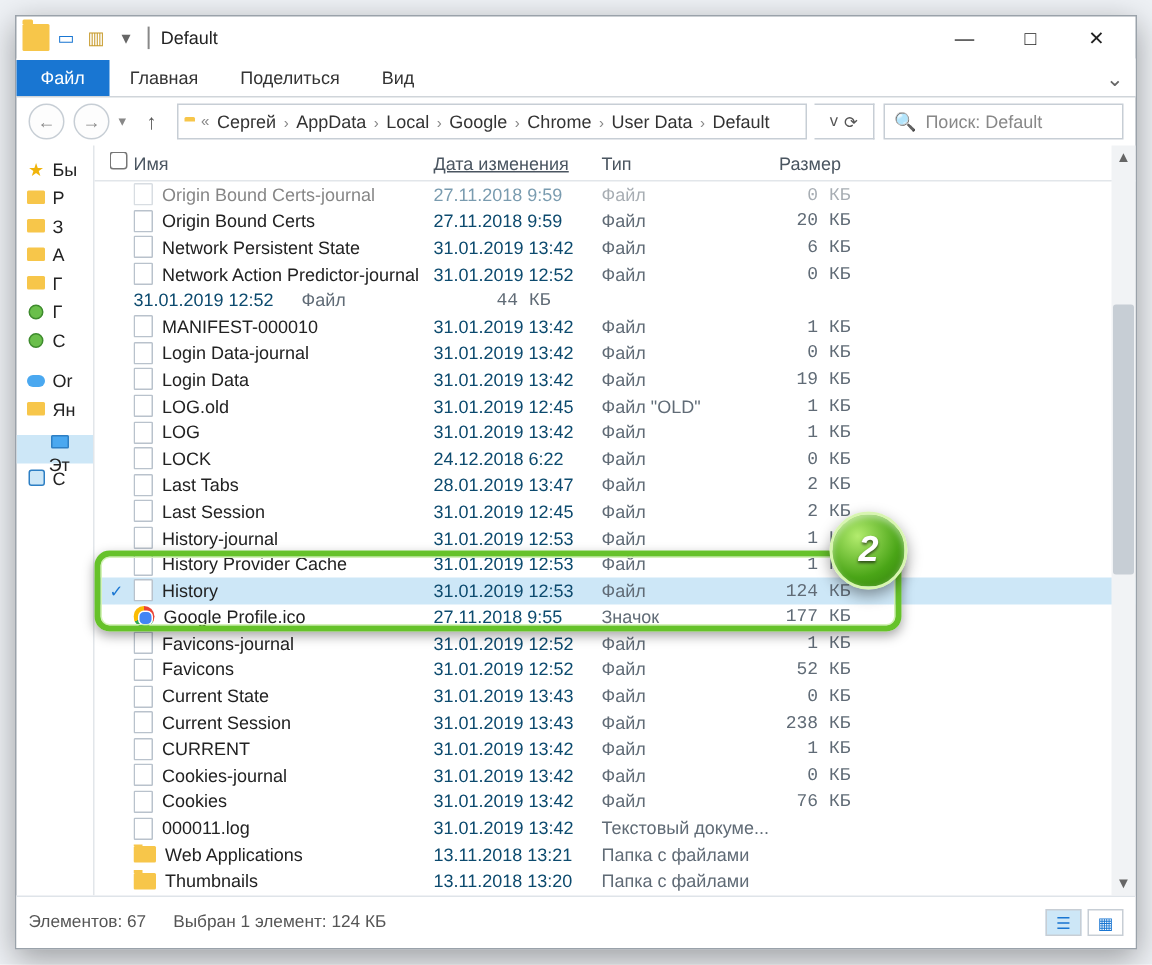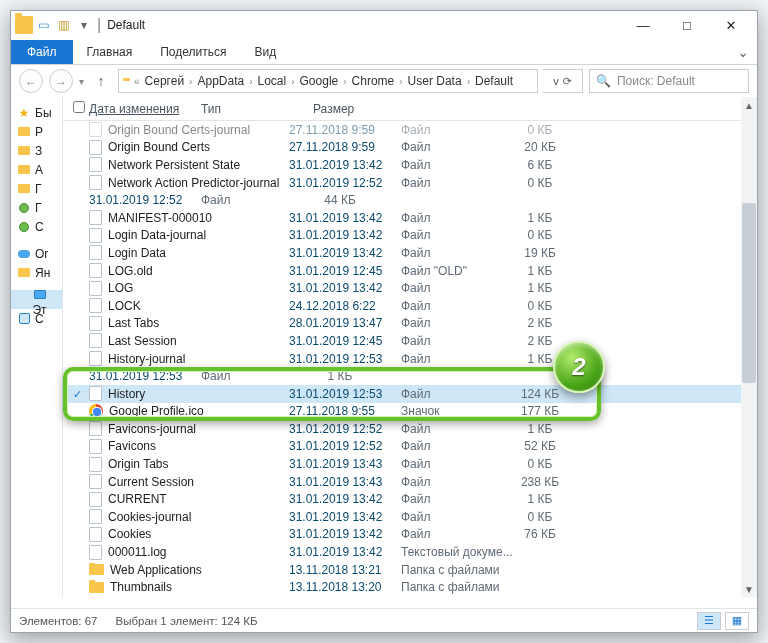--- a/index.html
+++ b/index.html
@@ -41,44 +41,44 @@
   .cloud { width:12px; height:8px; background:#4aa8f0; border-radius:4px; display:inline-block; }
   .monitor { width:12px;height:9px;background:#4aa8f0; display:inline-block; border-radius:1px; border:1px solid #2d7fc4;}
   .side-active { background:#cde7f7;flex-direction:column; }
   .netico { width:11px;height:11px; border:1px solid #2d7fc4; border-radius:2px; display:inline-block; background:#cde7f7; }
   .content { flex:1; display:flex; flex-direction:column; position:relative; }
   .cols { display:flex; height:24px; border-bottom:1px solid #e2e6ea; align-items:center; font-size:12px; color:#4a5560; padding-left:10px; }
   .cols .chk { width:16px; }
   .cols .c1 { width:200px; }
   .cols .c2 { width:112px;text-decoration:underline; }
   .cols .c3 { width:112px; }
-  .cols .c4 { width:72px; text-align:left; padding-right:18px; }
+  .cols .c4 { width:72px; text-align:center; padding-right:18px; }
   .list { flex:1; overflow:hidden; font-size:12px; color:#222; position:relative; }
   .row { display:flex; align-items:center; height:17.6px; padding-left:10px; }
   .row .chk { width:16px; }
   .row .c1 { width:200px; display:flex; align-items:center; gap:6px; overflow:hidden; white-space:nowrap; }
   .row .c2 { width:112px; color:#0c4a6e; }
   .row .c3 { width:112px; color:#606b76; white-space:nowrap; overflow:hidden; text-overflow:ellipsis; }
-  .row .c4 { width:72px; text-align:center; color:#606b76; padding-right:18px; }
+  .row .c4 { width:72px; text-align:right; color:#606b76; padding-right:18px;font-family:Liberation Mono, monospace; }
   .file-ico { width:13px; height:15px; border:1px solid #b9c2cc; background:#fff; border-radius:1px; position:relative; flex-shrink:0; }
   .file-ico:before { content:""; position:absolute; right:-1px; top:-1px; border-top:5px solid #fff0; border-left:5px solid #fff0; }
   .folder-ico { width:15px; height:11px; background:#f7c64a; border-radius:1px; flex-shrink:0; position:relative; }
   .folder-ico:before { content:""; position:absolute; left:0; top:-3px; width:6px; height:3px; background:#f7c64a; border-radius:1px 1px 0 0;}
   .chrome-ico { width:14px;height:14px;border-radius:7px;background:conic-gradient(#ea4335 0 120deg,#34a853 120deg 240deg,#fbbc05 240deg 360deg); position:relative; flex-shrink:0;}
   .chrome-ico:after{content:"";position:absolute;left:3px;top:3px;width:8px;height:8px;border-radius:4px;background:#4285f4;border:1.5px solid #fff;}
   .row.sel { background:#cde7f7; }
   .row.sel .chk:before { content:"✓"; font-size:11px; color:#1976d2; }
   .vscroll { position:absolute; right:0; top:0; bottom:0; width:16px; background:#f1f3f5; display:flex; flex-direction:column; align-items:center; }
   .vscroll .arr { height:16px; font-size:10px; color:#666; display:flex; align-items:center; justify-content:center; width:100%; }
   .vscroll .thumb { width:14px; background:#c7ced5; border-radius:2px; margin-top:90px; height:180px; }
   
   .annot { position:absolute; border:4px solid #66c22a; border-radius:10px; box-shadow:0 3px 8px rgba(0,0,0,.35), inset 0 0 0 1px #d5f2b8; pointer-events:none; }
   .badge { position:absolute; width:52px; height:52px; border-radius:26px; background:radial-gradient(circle at 35% 30%, #b3ec6e, #4aa517 60%, #2f7a0a); box-shadow:0 4px 10px rgba(0,0,0,.4), inset 0 2px 4px rgba(255,255,255,.5); display:flex; align-items:center; justify-content:center; color:#fff; font-size:24px; font-weight:700; font-style:italic; text-shadow:0 1px 2px rgba(0,0,0,.6); border:2px solid #d8f5b1; }
   
-  .status { position:absolute; left:0; right:0; bottom:0; height:24px; border-top:1px solid #dfe4e9; display:flex; align-items:center; font-size:11.5px; color:#555; padding:0 8px; background:#fff; }
+  .status { position:absolute; left:0; right:0; bottom:0; height:35px; border-top:1px solid #dfe4e9; display:flex; align-items:center; font-size:11.5px; color:#555; padding:0 8px; background:#fff; }
   .status .spacer { flex:1; }
   .viewbtn { width:24px; height:18px; border:1px solid #c7ced5; margin-left:4px; display:flex; align-items:center; justify-content:center; font-size:11px; color:#1976d2; }
   .viewbtn.active { background:#cde7f7; }
   input.chkbox { width:12px; height:12px; }
 </style>
 </head>
 <body>
 
 <div class="window">
 
@@ -196,20 +196,21 @@
           <span class="sicon">
             <span class="netico"></span>
           </span>
           <span>С</span>
         </div>
       </div>
 
     <div class="content">
       <div class="cols">
         <span class="chk"><input type="checkbox" class="chkbox" style=""></span>
+        <span class="c1">Имя</span>
         <span class="c2">Дата изменения</span>
         <span class="c3">Тип</span>
         <span class="c4">Размер</span>
       </div>
       <div class="list" id="filelist">
           <div class="row" style="opacity: 0.55;">
             <span class="chk"></span>
             <span class="c1">
               <span class="file-ico"></span>
               <span>Origin Bound Certs-journal</span>
@@ -339,20 +340,24 @@
             <span class="c1">
               <span class="file-ico"></span>
               <span>History-journal</span>
             </span>
             <span class="c2">31.01.2019 12:53</span>
             <span class="c3">Файл</span>
             <span class="c4">1 КБ</span>
           </div>
           <div class="row">
             <span class="chk"></span>
+            <span class="c1">
+              <span class="file-ico"></span>
+              <span>History Provider Cache</span>
+            </span>
             <span class="c2">31.01.2019 12:53</span>
             <span class="c3">Файл</span>
             <span class="c4">1 КБ</span>
           </div>
           <div class="row sel">
             <span class="chk"></span>
             <span class="c1">
               <span class="file-ico"></span>
               <span>History</span>
             </span>
@@ -387,21 +392,21 @@
               <span>Favicons</span>
             </span>
             <span class="c2">31.01.2019 12:52</span>
             <span class="c3">Файл</span>
             <span class="c4">52 КБ</span>
           </div>
           <div class="row">
             <span class="chk"></span>
             <span class="c1">
               <span class="file-ico"></span>
-              <span>Origin Tabs</span>
+              <span>Current State</span>
             </span>
             <span class="c2">31.01.2019 13:43</span>
             <span class="c3">Файл</span>
             <span class="c4">0 КБ</span>
           </div>
           <div class="row">
             <span class="chk"></span>
             <span class="c1">
               <span class="file-ico"></span>
               <span>Current Session</span>

